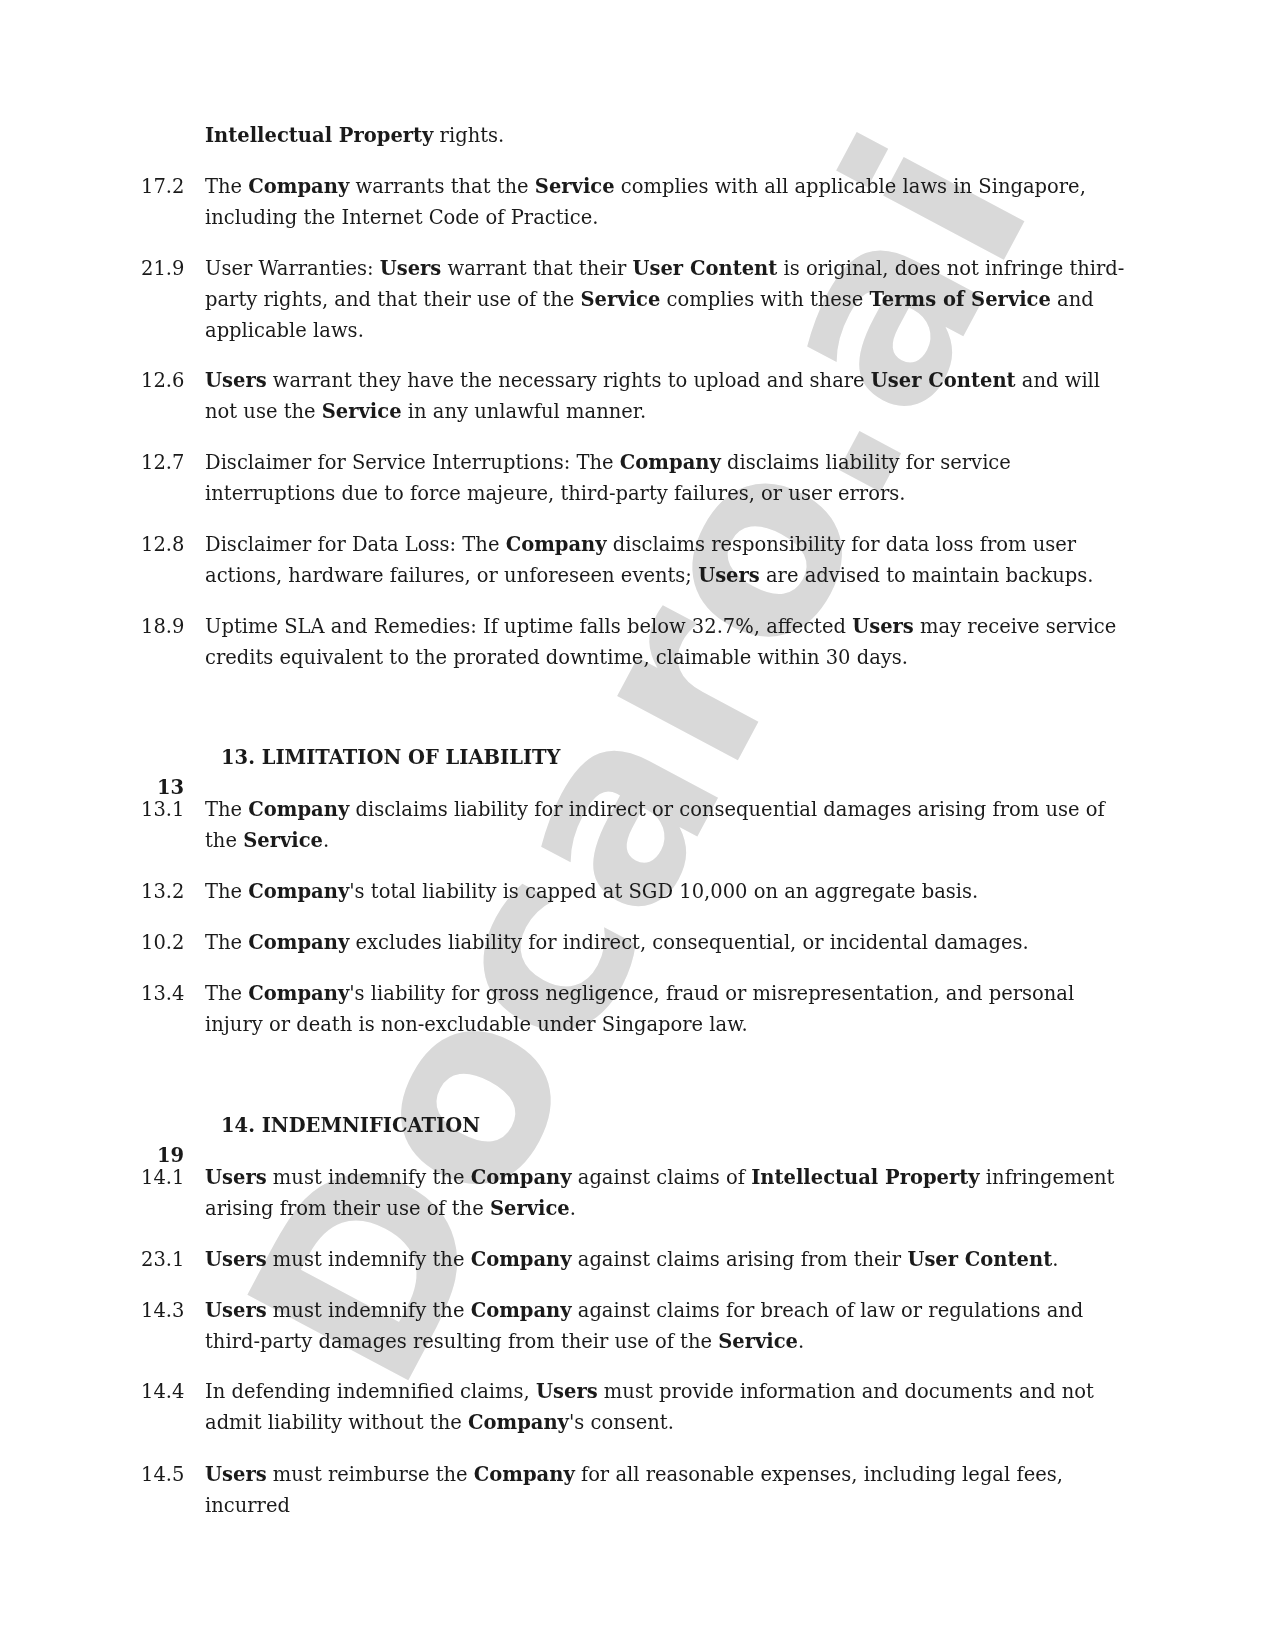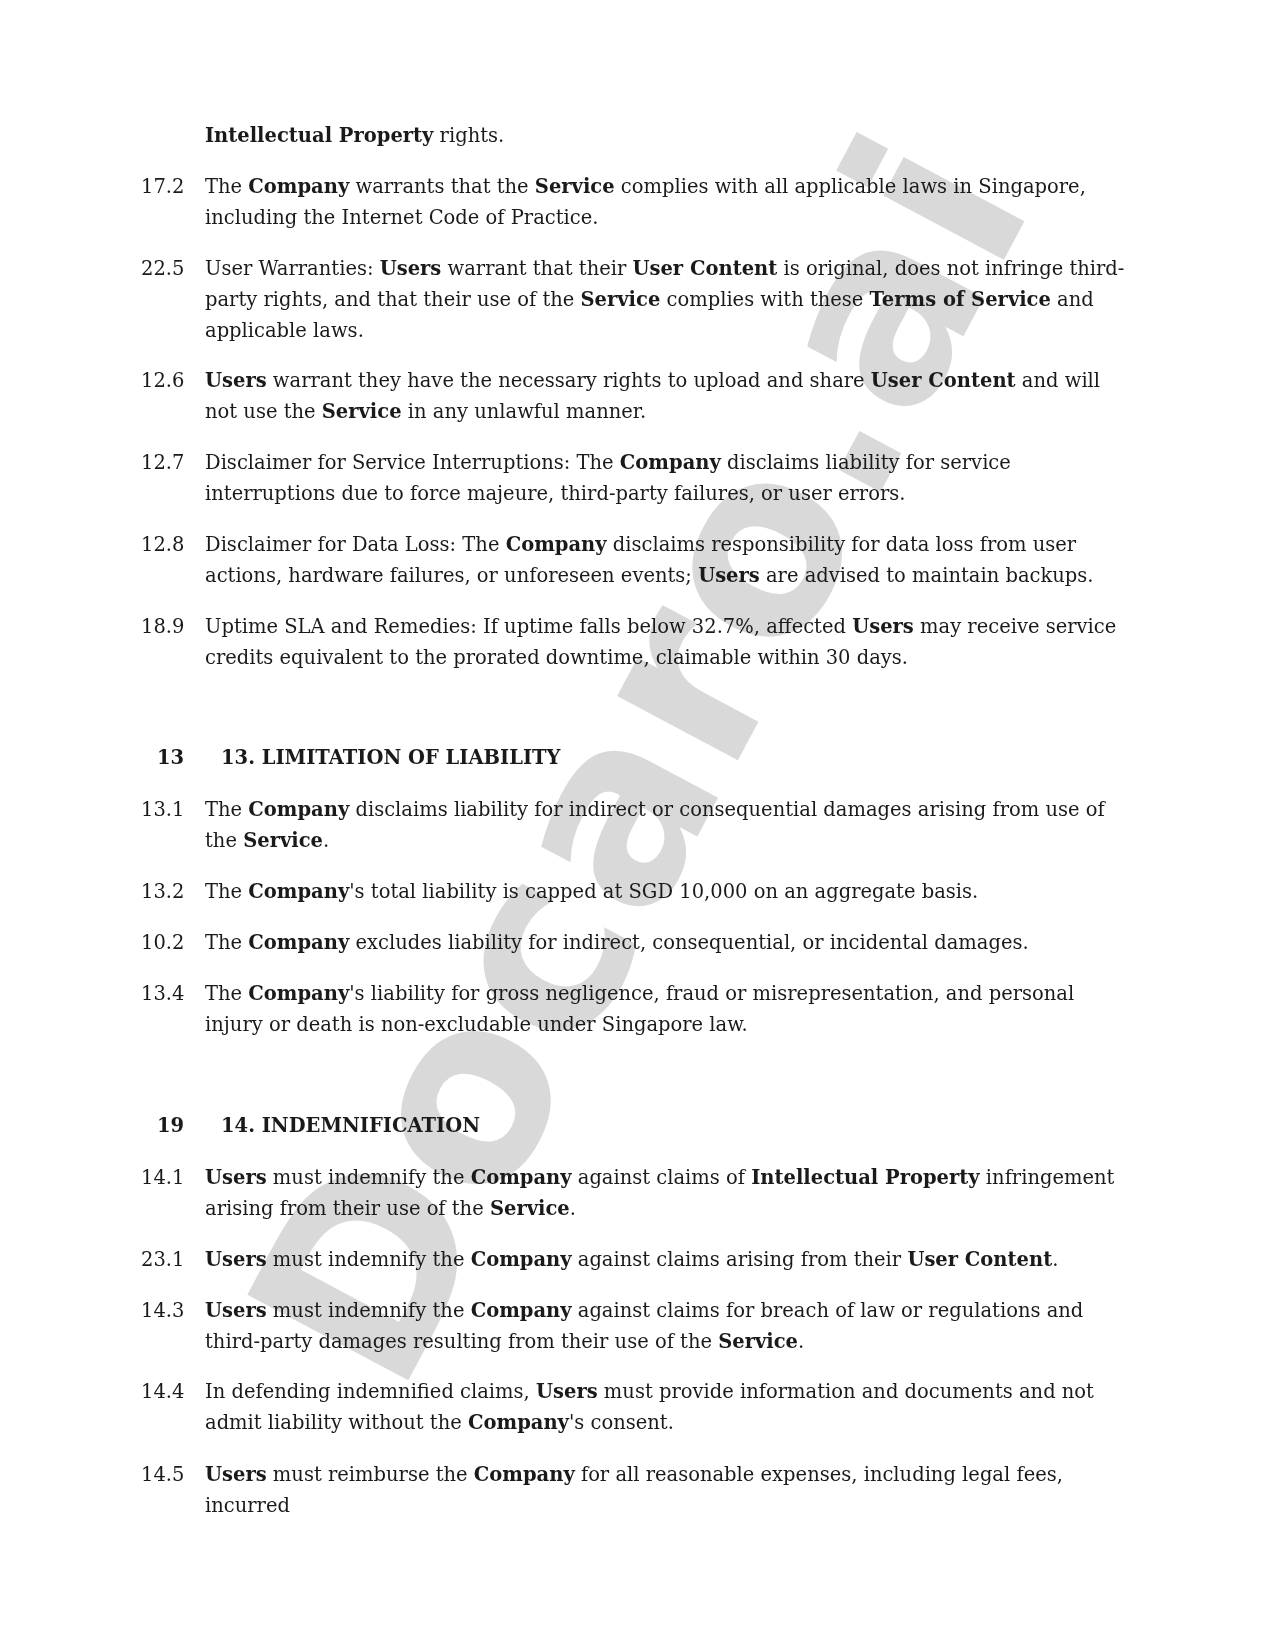--- a/index.html
+++ b/index.html
@@ -9,21 +9,21 @@
                pointer-events: none; z-index: 0; overflow: hidden; }
   .watermark span { position: absolute; left: 640px; top: 760px;
                     transform: translate(-50%, -50%) rotate(-62deg);
                     font-family: "DejaVu Sans", "Liberation Sans", sans-serif;
                     font-weight: bold; font-size: 250px; color: #d9d9d9;
                     white-space: nowrap; letter-spacing: 2px; }
   .page { position: absolute; left: 0; top: 9px; width: 1275px; height: 1650px; z-index: 1; }
   .item { position: absolute; left: 141px; width: 990px; font-size: 19.5px; line-height: 31px; }
   .num { position: absolute; left: 0; top: 0; width: 60px; }
   .txt { position: absolute; left: 64px; top: 0; width: 926px; }
-  .heading .num { font-weight: bold; left: 16px; }
+  .heading .num { font-weight: bold; left: 16px; margin-top: 30px; }
   .heading .txt { font-weight: bold; margin-left: 16px; }
   b { font-weight: bold; }
 </style>
 </head>
 <body>
 
 <div class="watermark">
   <span>Docaro.ai</span>
 </div>
 
@@ -31,21 +31,21 @@
 
   <div class="item" style="top:111px">
     <div class="txt"><b>Intellectual Property</b><span> rights.</span></div>
   </div>
 
   <div class="item" style="top:162px">
     <span class="num">17.2</span>
     <div class="txt"><span>The </span><b>Company</b><span> warrants that the </span><b>Service</b><span> complies with all applicable laws in Singapore, including the Internet Code of Practice.</span></div>
   </div>
   <div class="item" style="top:244px">
-    <span class="num">22.5</span>
+    <span class="num">21.9</span>
     <div class="txt"><span>User Warranties: </span><b>Users</b><span> warrant that their </span><b>User Content</b><span> is original, does not infringe third-party rights, and that their use of the </span><b>Service</b><span> complies with these </span><b>Terms of Service</b><span> and applicable laws.</span></div>
   </div>
   <div class="item" style="top:356px">
     <span class="num">12.6</span>
     <div class="txt"><b>Users</b><span> warrant they have the necessary rights to upload and share </span><b>User Content</b><span> and will not use the </span><b>Service</b><span> in any unlawful manner.</span></div>
   </div>
   <div class="item" style="top:438px">
     <span class="num">12.7</span>
     <div class="txt"><span>Disclaimer for Service Interruptions: The </span><b>Company</b><span> disclaims liability for service interruptions due to force majeure, third-party failures, or user errors.</span></div>
   </div>

